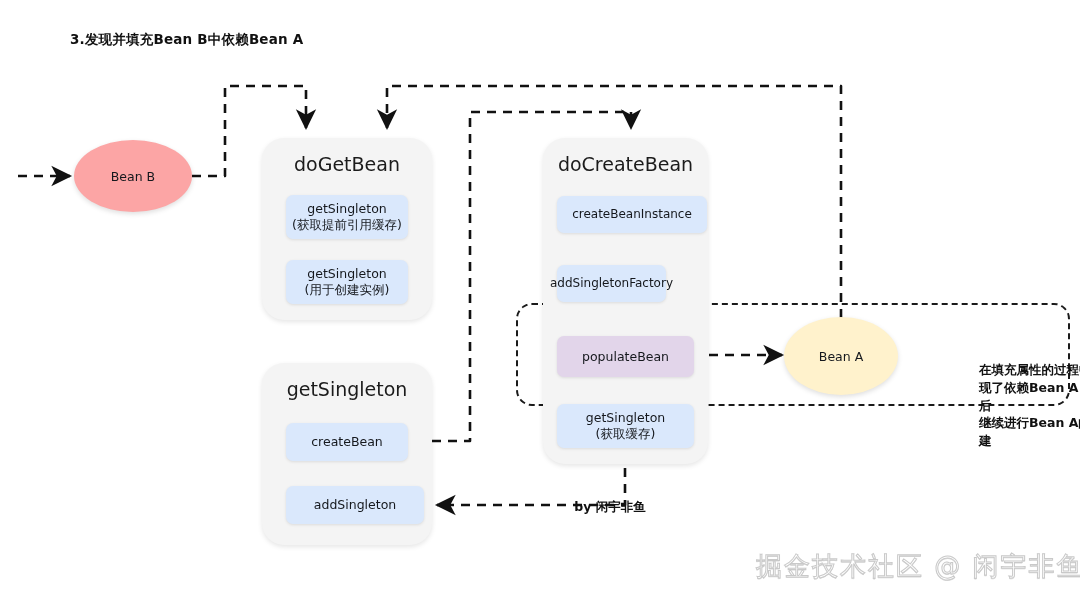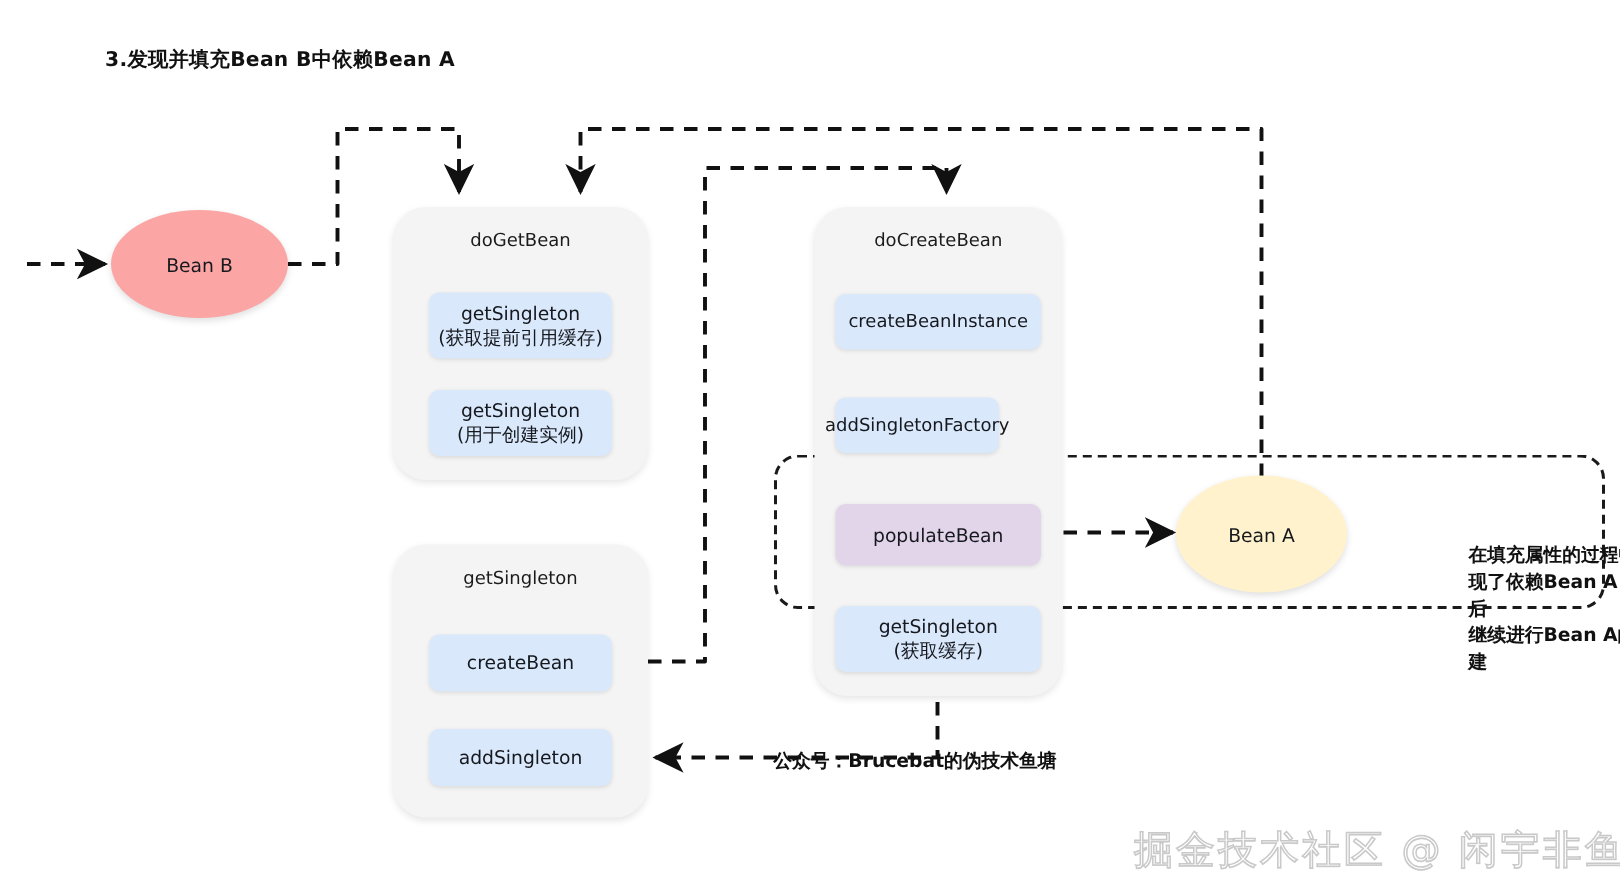--- a/index.html
+++ b/index.html
@@ -27,21 +27,21 @@
   .card{
     position:absolute;
     background:#f4f4f4;
     border-radius:22px;
     box-shadow:0 2px 5px rgba(0,0,0,.10);
   }
   .card-title{
     position:absolute;
     left:0;right:0;
     text-align:center;
-    font-size:12px;
+    font-size:19px;
     color:#1b1b1b;
     white-space:nowrap;
   }
 
   
   .chip{
     position:absolute;
     border-radius:7px;
     display:flex;
     align-items:center;
@@ -164,28 +164,28 @@
       <span>getSingleton</span>
       <span class="l2">(用于创建实例)</span>
     </div>
   </div>
 
   <div class="card" style="left:262px;top:363px;width:170px;height:182px;">
     <div class="card-title" style="top:15px;">getSingleton</div>
     <div class="chip blue" style="left:24px;top:60px;width:122px;height:38px;">
       <span>createBean</span>
     </div>
-    <div class="chip blue" style="left:24px;top:123px;width:122px;height:38px;">
+    <div class="chip blue" style="left:24px;top:123px;width:138px;height:38px;">
       <span>addSingleton</span>
     </div>
   </div>
 
   <div class="card" style="left:543px;top:138px;width:165px;height:326px;">
     <div class="card-title" style="top:15px;">doCreateBean</div>
-    <div class="chip blue" style="left:14px;top:58px;width:137px;height:37px;font-size:12px;">
+    <div class="chip blue" style="left:14px;top:58px;width:150px;height:37px;font-size:12px;">
       <span>createBeanInstance</span>
     </div>
     <div class="chip blue" style="left:14px;top:127px;width:109px;height:37px;font-size:12px;">
       <span>addSingletonFactory</span>
     </div>
     <div class="chip purple" style="left:14px;top:198px;width:137px;height:41px;">
       <span>populateBean</span>
     </div>
     <div class="chip blue" style="left:14px;top:266px;width:137px;height:44px;flex-direction:column;">
       <span>getSingleton</span>
@@ -196,19 +196,19 @@
   <div class="ellipse cream" style="left:784px;top:317px;width:114px;height:78px;">
     <span>Bean A</span>
   </div>
 
   <div class="annot" style="left:979px;top:333px;width:136px;margin-top:28px;">在填充属性的过程中发
 现了依赖Bean A，然后
 继续进行Bean A的创建</div>
 
   <div class="footer" style="left:0;top:498px;width:1080px;text-align:center;">
     <div style="margin-left:140px;">
-      <div>公众号：Brucebat的伪技术鱼塘</div>
+      <div>by 闲宇非鱼</div>
     </div>
   </div>
 
   <div class="watermark" style="left:756px;top:549px;">掘金技术社区 @ 闲宇非鱼</div>
 
 </div>
 
 </body></html>

